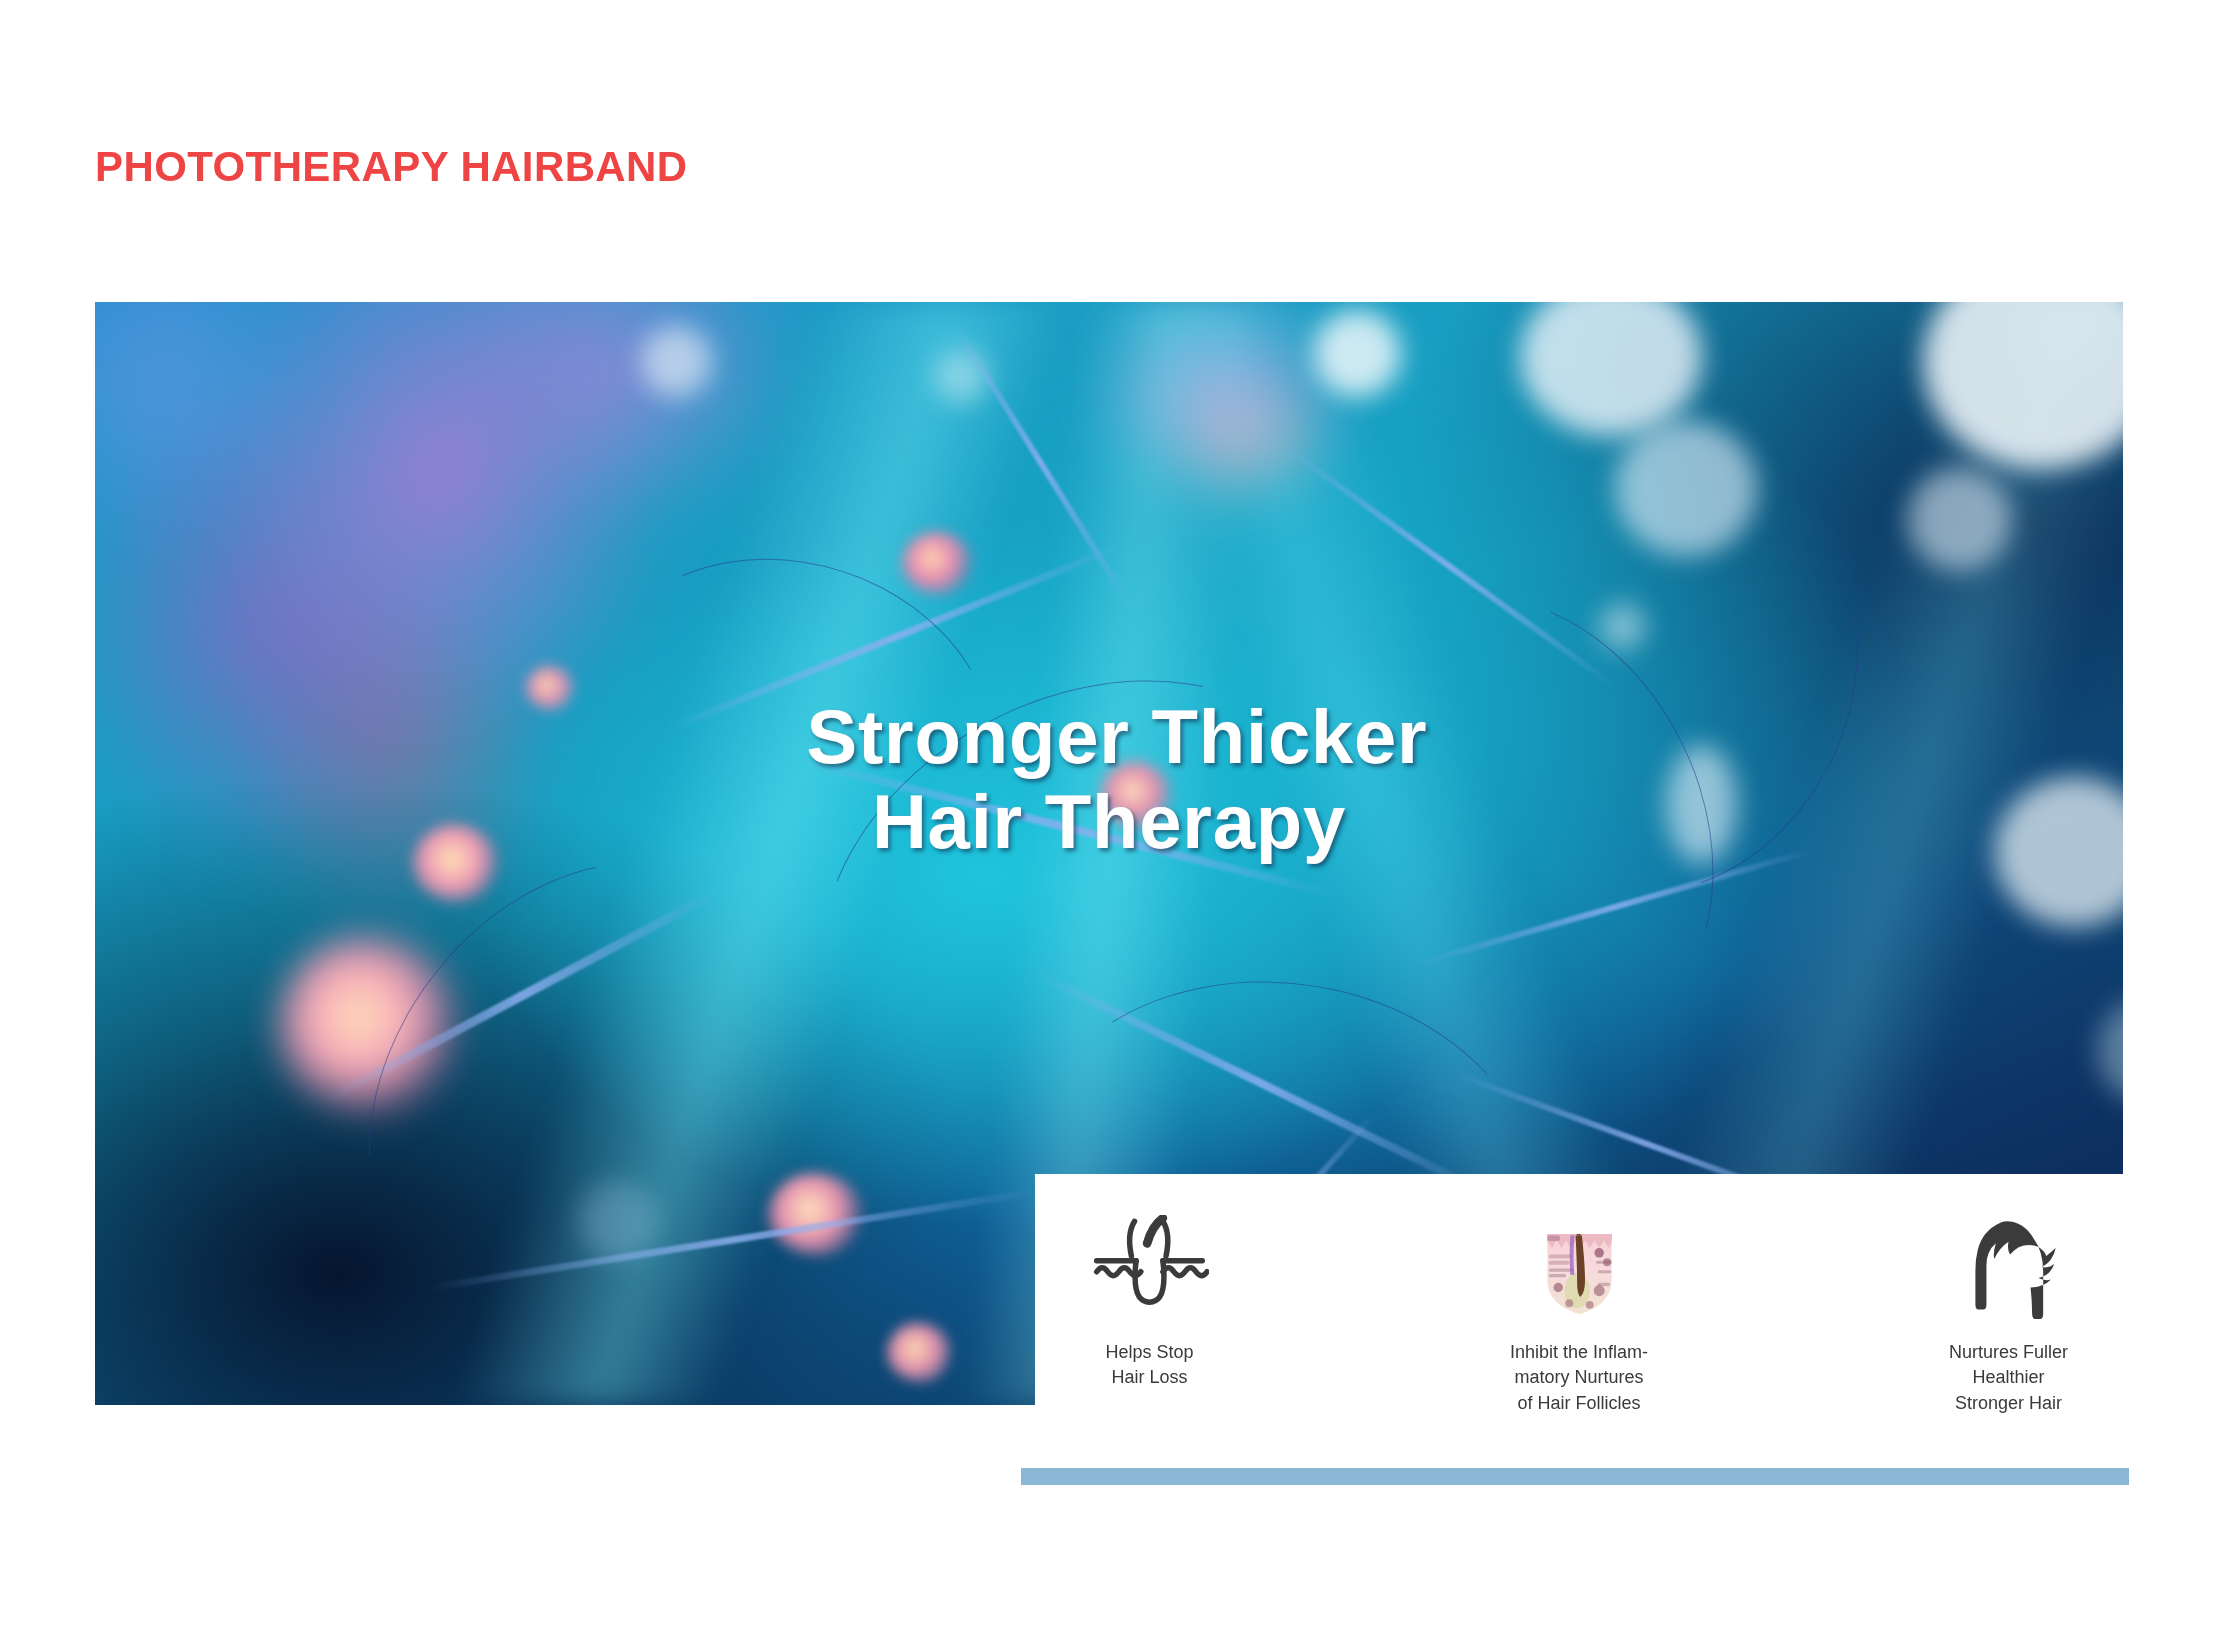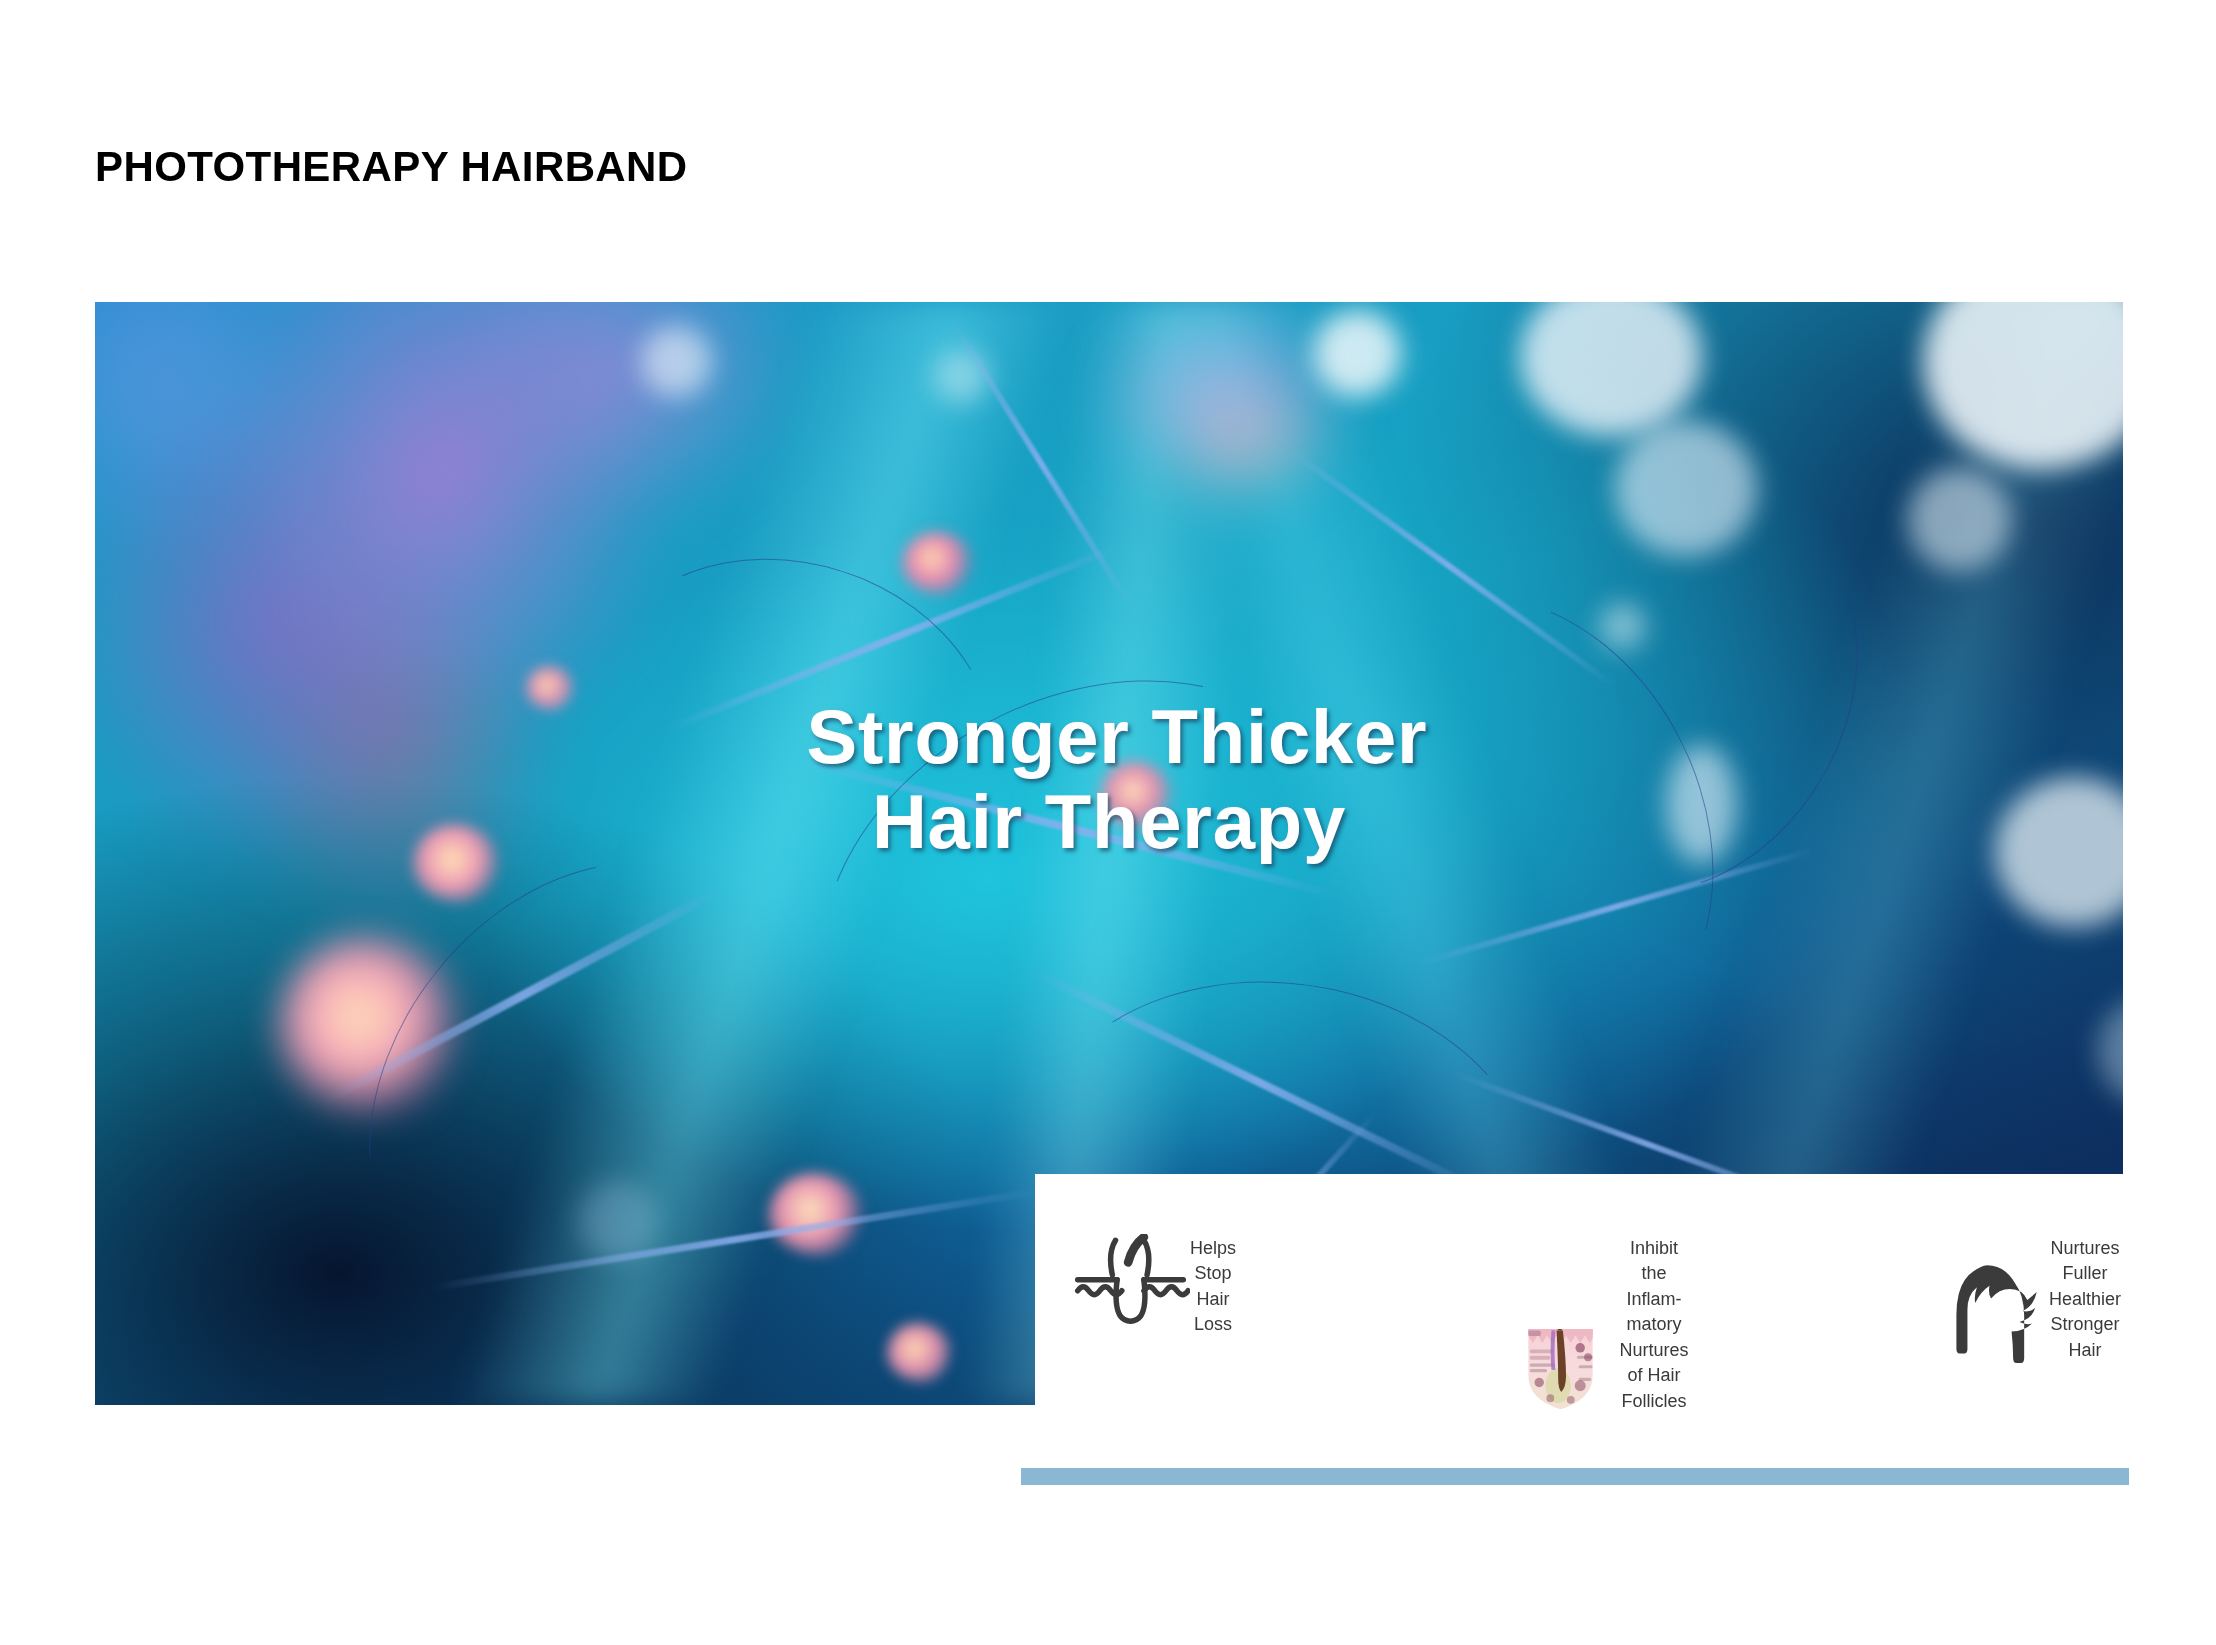--- a/index.html
+++ b/index.html
@@ -3,21 +3,21 @@
 <meta charset="utf-8">
 <style>
   * { margin:0; padding:0; box-sizing:border-box; }
   html, body { width:2216px; height:1646px; background:#ffffff; }
   body { font-family:"Liberation Sans", sans-serif; position:relative; overflow:hidden; }
 
   
   .slide-title{
     position:absolute; left:95px; top:144px;
     font-size:42px; font-weight:bold; letter-spacing:0.4px;
-    color:#000000; line-height:1.1; white-space:nowrap;
+    color:#ef4444; line-height:1.1; white-space:nowrap;
   }
 
   
   .hero{
     position:absolute; left:95px; top:302px;
     width:2028px; height:1103px;
     overflow:hidden;
     background:#1b7fa8;
   }
   .hero-canvas{ position:absolute; inset:0; }
@@ -86,21 +86,21 @@
 
   
   .panel{
     position:absolute; left:1035px; top:1174px;
     width:1088px; height:269px;
     background:#ffffff;
     display:flex; align-items:flex-start; justify-content:space-between;
     padding:41px 36px 0 36px;
   }
   .feature{
-    width:157px; display:flex; flex-direction:row; align-items:flex-end;
+    width:157px; display:flex; flex-direction:column; align-items:center;
   }
   .feature-icon{
     height:104px; width:127px; display:flex; align-items:center; justify-content:center;
   }
   .feature-caption{
     margin-top:20.6px; font-size:18px; line-height:1.42; color:#3a3a3a;
     text-align:center; white-space:pre-line;
   }
 
   

